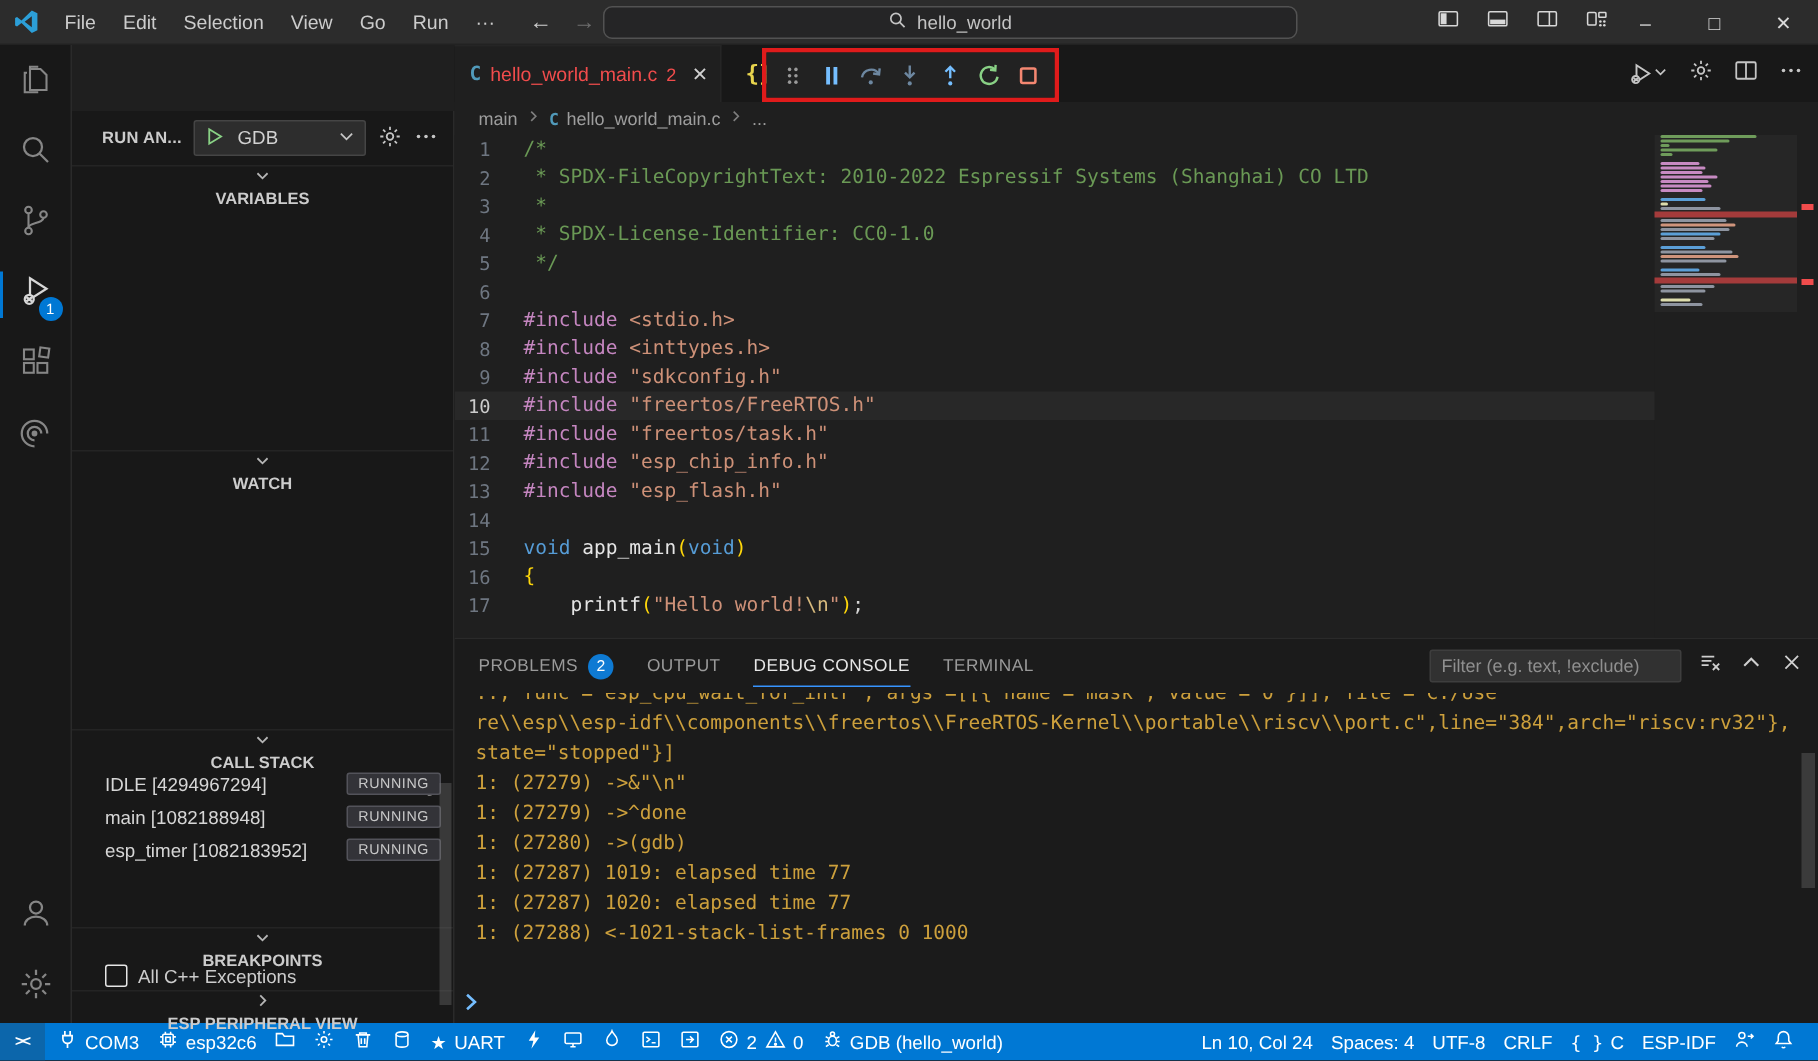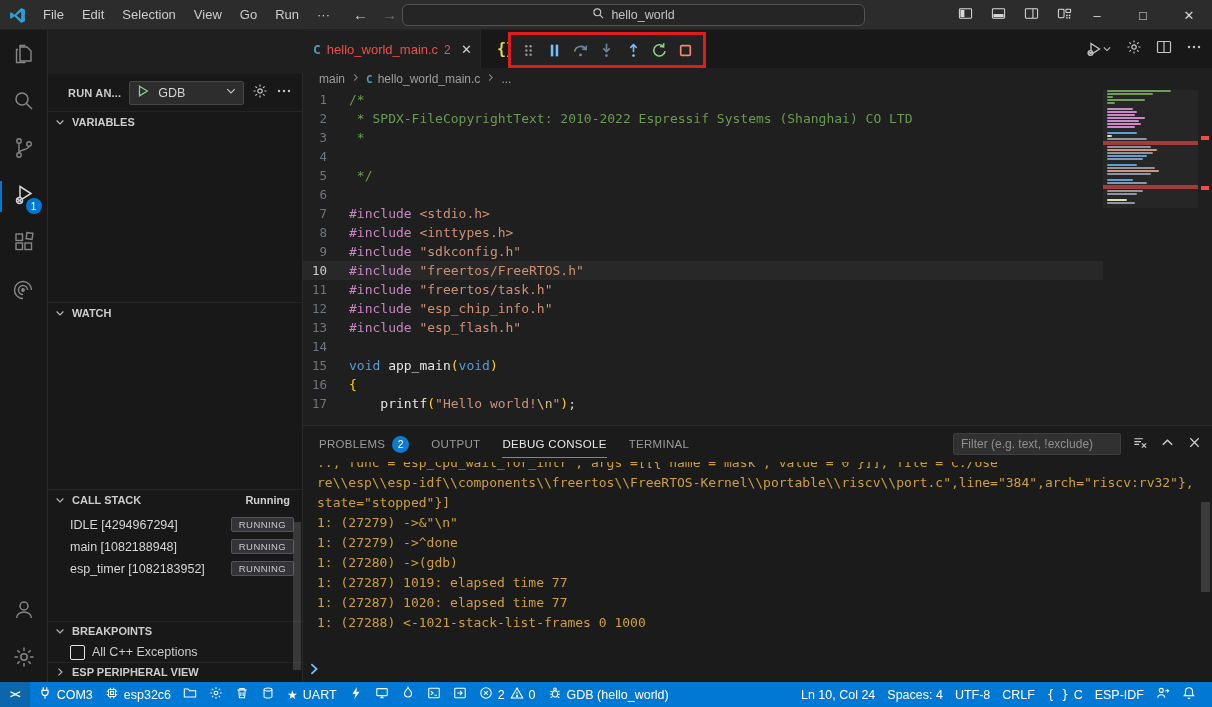--- a/index.html
+++ b/index.html
@@ -39,21 +39,21 @@
 
   
   .sidebar { width:255px; background:#181818; border-right:1px solid #2a2a2a; display:flex; flex-direction:column; position:relative; font-size:13px;margin-top:44px; }
   .side-controls { height:40px; display:flex; align-items:center; padding:0 10px 0 20px; gap:8px; }
   .side-title { font-size:11px; font-weight:bold; color:#cccccc; letter-spacing:.2px; white-space:nowrap; }
   .launch-box { height:24px; background:#2d2d2d; border:1px solid #454545; border-radius:2px; display:flex; align-items:center; padding:0 6px; gap:8px; flex:1; }
   .launch-box .play svg { width:14px; height:14px; }
   .launch-name { font-size:12.5px; color:#d2d2d2; flex:1; }
   .launch-box .chev svg, .sec-chev svg { width:12px; height:12px; }
   .side-gear svg, .side-more svg { width:16px; height:16px; color:#c5c5c5; }
-  .section-hdr { height:22px; display:flex; align-items:center; gap:4px; padding:0 4px; font-size:11px; font-weight:bold; color:#cccccc; border-top:1px solid #242424; }
+  .section-hdr { height:22px; display:flex; align-items:center; gap:4px; padding:0 4px; font-size:11px; font-weight:bold; color:#cccccc; border-top:1px solid #242424;flex-direction:column; }
   .section-hdr .sec-chev { width:16px; display:flex; justify-content:center; color:#b5b5b5; }
   .sec-status { margin-left:auto; margin-right:8px; font-weight:bold; font-size:11px; color:#cfcfcf; }
   .sec-body { overflow:hidden; }
   .cs-row { height:22px; display:flex; align-items:flex-end; padding-left:22px; padding-right:8px; font-size:12.5px; color:#d6d6d6; }
   .cs-badge { margin-left:auto; background:#333338; border:1px solid #53535a; color:#c8c8c8; font-size:9.5px; padding:1px 7px; border-radius:2px; letter-spacing:.4px; }
   .bp-row { height:22px; display:flex; align-items:center; gap:7px; padding-left:22px; font-size:12.5px; }
   .bp-checkbox { width:15px; height:15px; border:1.6px solid #e6e6e6; border-radius:2px; background:transparent; }
   .side-scrollbar { position:absolute; right:1px; top:448px; width:8px; height:148px; background:rgba(121,121,121,.35); }
 
   
@@ -441,21 +441,21 @@
               <path d="M6 3.5 10.5 8 6 12.5"></path>
             </svg></span>
           <span>...</span>
         </div>
 
       <div class="code-area">
         <div id="code-lines">
             <div class="code-line"><span class="ln">1</span><span class="code-text"><span class="cm">/*</span></span></div>
             <div class="code-line"><span class="ln">2</span><span class="code-text"><span class="cm"> * SPDX-FileCopyrightText: 2010-2022 Espressif Systems (Shanghai) CO LTD</span></span></div>
             <div class="code-line"><span class="ln">3</span><span class="code-text"><span class="cm"> *</span></span></div>
-            <div class="code-line"><span class="ln">4</span></div>
+            <div class="code-line"><span class="ln">4</span><span class="code-text"><span class="cm"> * SPDX-License-Identifier: CC0-1.0</span></span></div>
             <div class="code-line"><span class="ln">5</span><span class="code-text"><span class="cm"> */</span></span></div>
             <div class="code-line"><span class="ln">6</span><span class="code-text"></span></div>
             <div class="code-line"><span class="ln">7</span><span class="code-text"><span class="kw">#include </span><span class="str">&lt;stdio.h&gt;</span></span></div>
             <div class="code-line"><span class="ln">8</span><span class="code-text"><span class="kw">#include </span><span class="str">&lt;inttypes.h&gt;</span></span></div>
             <div class="code-line"><span class="ln">9</span><span class="code-text"><span class="kw">#include </span><span class="str">"sdkconfig.h"</span></span></div>
             <div class="code-line current"><span class="ln">10</span><span class="code-text"><span class="kw">#include </span><span class="str">"freertos/FreeRTOS.h"</span></span></div>
             <div class="code-line"><span class="ln">11</span><span class="code-text"><span class="kw">#include </span><span class="str">"freertos/task.h"</span></span></div>
             <div class="code-line"><span class="ln">12</span><span class="code-text"><span class="kw">#include </span><span class="str">"esp_chip_info.h"</span></span></div>
             <div class="code-line"><span class="ln">13</span><span class="code-text"><span class="kw">#include </span><span class="str">"esp_flash.h"</span></span></div>
             <div class="code-line"><span class="ln">14</span><span class="code-text"></span></div>

